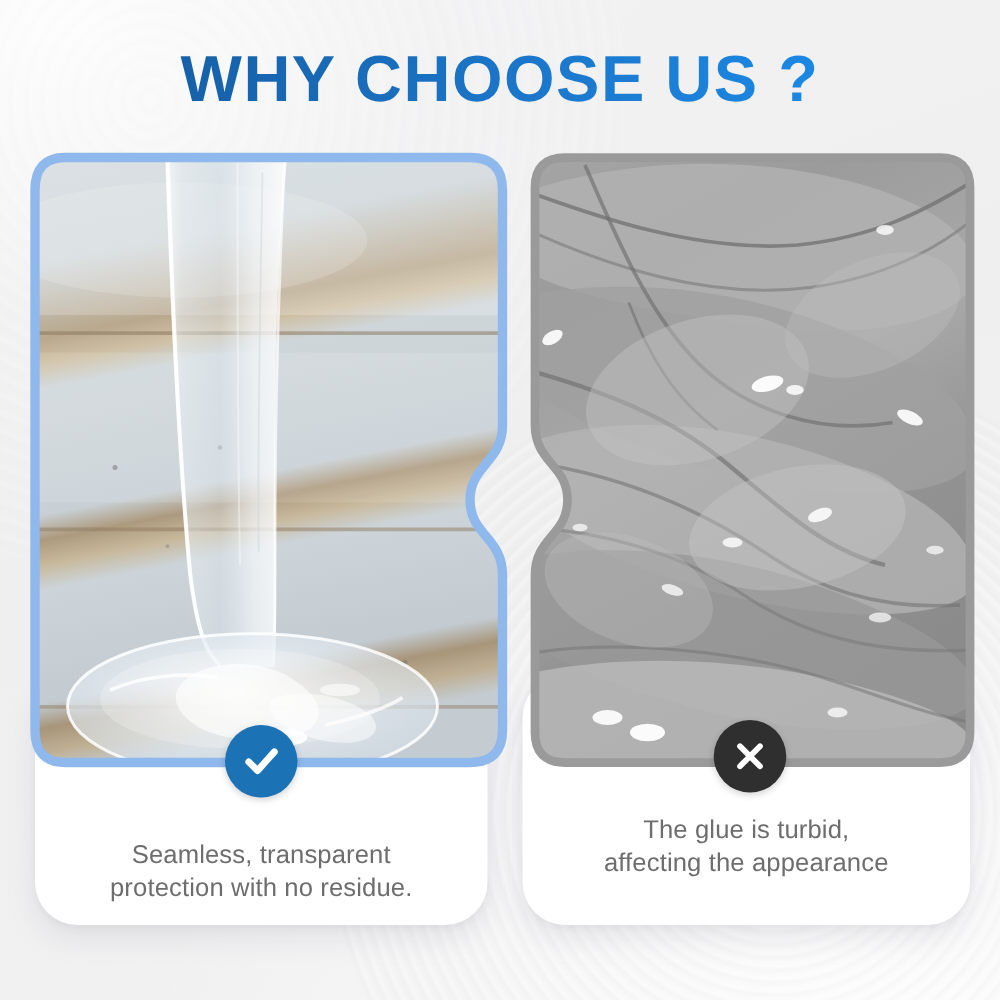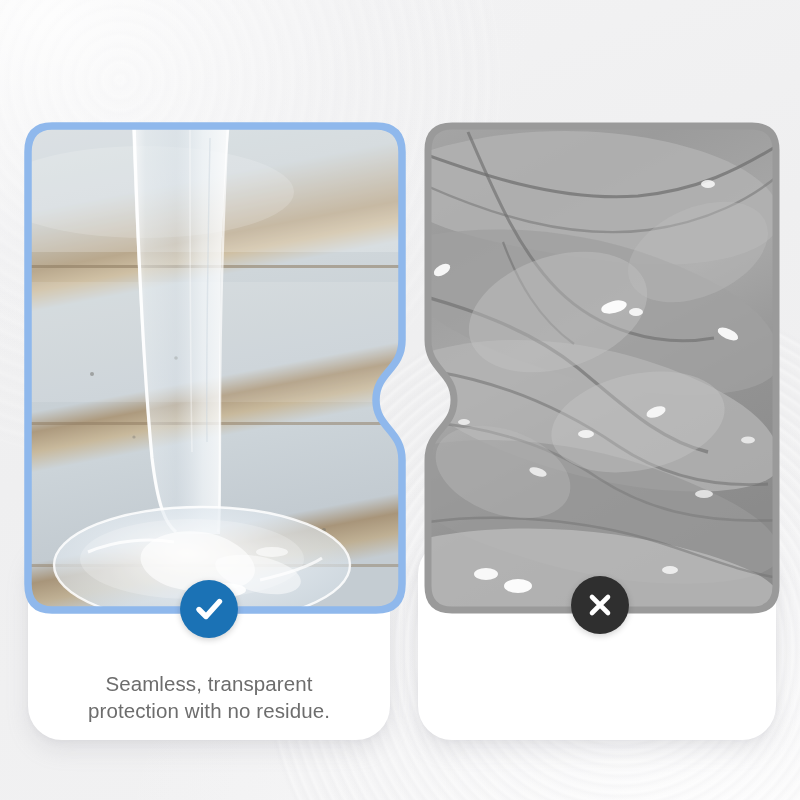--- a/index.html
+++ b/index.html
@@ -145,20 +145,21 @@
   .badge svg { display: block; }
 </style>
 </head>
 <body>
 
 <div id="stage">
 
   <div id="bg-texture"></div>
   <div id="bg-texture-2"></div>
 
+  <div id="title">WHY CHOOSE US ?</div>
 
   <div class="caption-card" id="caption-card-left"></div>
   <div class="caption-card" id="caption-card-right"></div>
 
   <div class="photo-card" id="photo-card-left">
     <svg class="photo-svg" viewBox="0 0 384 492" preserveAspectRatio="none">
       <defs>
 
         <clipPath id="clip-left">
           <path d="M 28,4
@@ -356,14 +357,16 @@
 
   <div class="badge" id="badge-cross">
     <svg width="32" height="32" viewBox="0 0 32 32" aria-hidden="true">
       <path d="M 8 8 L 24 24 M 24 8 L 8 24" stroke="#ffffff" stroke-width="4.6" fill="none" stroke-linecap="round"></path>
     </svg>
   </div>
 
   <div class="caption-text" id="caption-left">Seamless, transparent
 protection with no residue.</div>
 
+  <div class="caption-text" id="caption-right">The glue is turbid,
+affecting the appearance</div>
 
 </div>
 
 </body></html>

